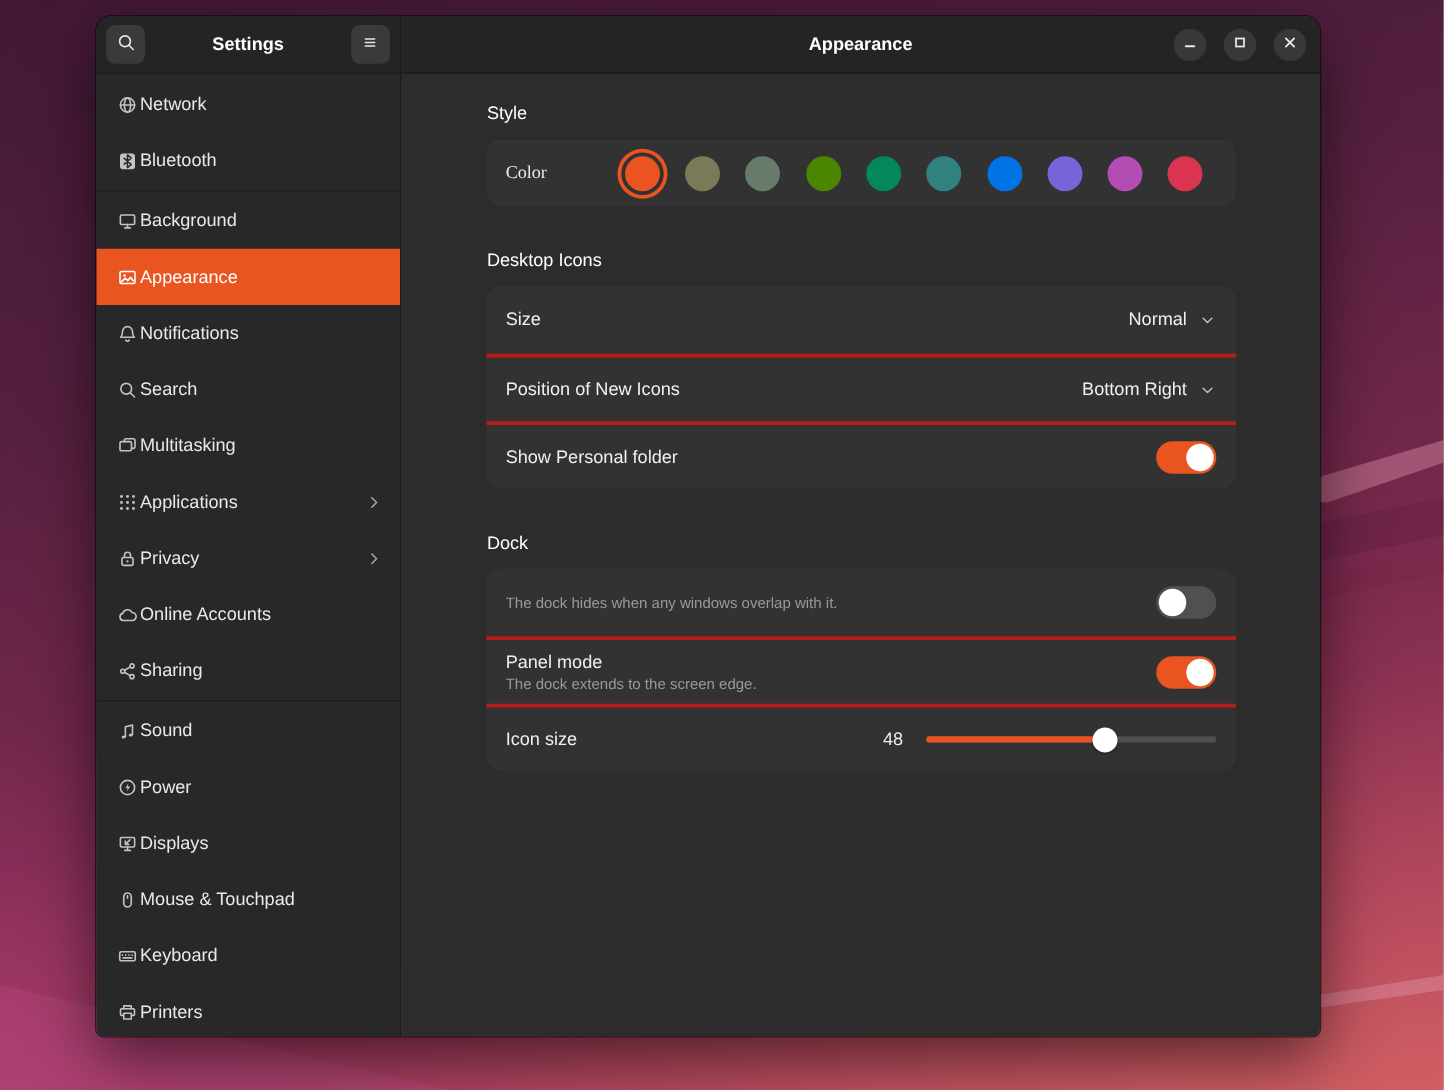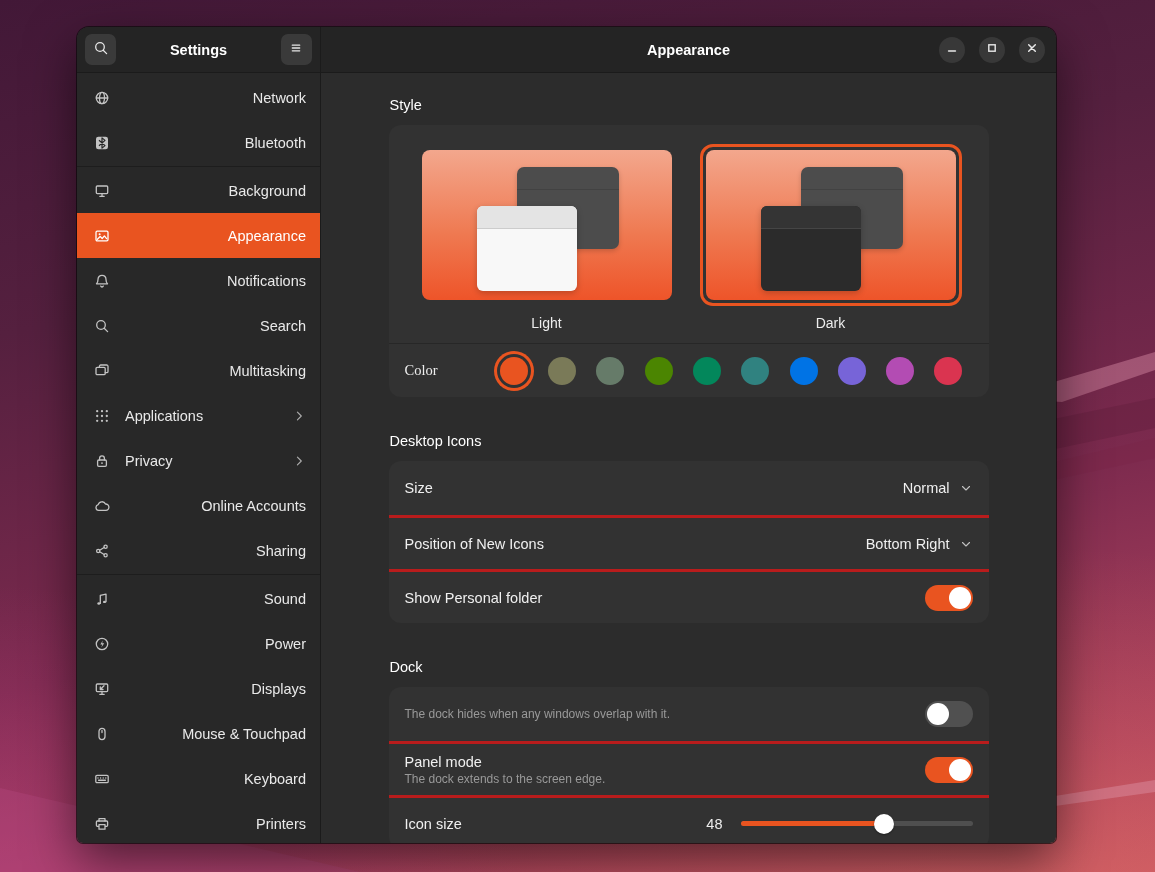--- a/index.html
+++ b/index.html
@@ -9,39 +9,39 @@
   .desktop {
     position:relative; width:1155px; height:872px; overflow:hidden;
     background:
       radial-gradient(120% 90% at 88% 112%, rgba(233,120,96,.40), rgba(233,120,96,0) 55%),
       radial-gradient(95% 75% at -6% 108%, rgba(187,62,133,.55), rgba(187,62,133,0) 55%),
       linear-gradient(168deg, #421837 0%, #55203f 30%, #7c2a4e 62%, #b0435e 88%, #c65464 100%);
   }
   .wp-shapes { position:absolute; inset:0; width:100%; height:100%; }
 
   .window {
-    position:absolute; left:77px; top:27px; width:979px; height:816px;
+    position:absolute; left:77px; top:13px; width:979px; height:816px;
     border-radius:12px 12px 6px 6px; overflow:hidden; display:flex;
     box-shadow:0 18px 50px rgba(0,0,0,.55), 0 0 0 1px rgba(10,10,10,.65);
     color:#eaeaea; font-size:14.5px;
   }
 
   
   .sidebar { width:244px; background:#282828; border-right:1px solid #1b1b1b; display:flex; flex-direction:column; }
   .sidebar-header {
     height:46px; flex:none; background:#242424; border-bottom:1px solid #1b1b1b;
     display:flex; align-items:center; justify-content:space-between; padding:0 8px;
   }
   .icon-btn {
     width:31px; height:31px; border:none; border-radius:7px; background:#3a3a3a;
     color:#e6e6e6; display:flex; align-items:center; justify-content:center; cursor:pointer;
   }
   .sidebar-title { font-weight:bold; font-size:14.5px; color:#ffffff; }
   .side-list { flex:1; padding-top:2px; overflow:hidden; }
-  .side-item { height:45px; display:flex; align-items:center; gap:13px; padding:0 14px 0 17px; color:#e9e9e9; cursor:pointer;justify-content:space-between; }
+  .side-item { height:45px; display:flex; align-items:center; padding:0 14px 0 17px; color:#e9e9e9; cursor:pointer; }
   .side-item .icon { width:18px; height:16px; display:flex; align-items:center; color:#c3c3c3; flex:none; }
   .side-item.selected { background:#E95420; color:#ffffff; }
   .side-item.selected .icon { color:#ffffff; }
   .side-label { white-space:nowrap; }
   .chev { margin-left:auto; color:#adadad; display:flex; }
   .chev svg { width:14px; height:14px; }
   .side-divider { height:1px; background:#1d1d1d; margin:1px 0; }
 
   
   .main { flex:1; background:#2c2c2c; display:flex; flex-direction:column; min-width:0; }
@@ -341,44 +341,20 @@
                 </svg></span>
             </button>
           </div>
       </header>
 
       <div class="content">
         <div class="col">
 
           <h3 class="section-heading">Style</h3>
           <div class="card">
-            <div class="themes-row">
-                <div class="theme">
-                  <div class="thumb-wrap">
-      <div class="thumb">
-        <div class="mini back"></div>
-        <div class="mini front light">
-                        <div class="mini-head"></div>
-                      </div>
-      </div>
-                  </div>
-                  <div class="theme-label">Light</div>
-                </div>
-                <div class="theme selected">
-                  <div class="thumb-wrap">
-      <div class="thumb">
-        <div class="mini back"></div>
-        <div class="mini front dark">
-                        <div class="mini-head"></div>
-                      </div>
-      </div>
-                  </div>
-                  <div class="theme-label">Dark</div>
-                </div>
-              </div>
             <div class="color-row">
               <span class="color-label">Color</span>
               <div class="swatches">
                   <div class="swatch selected" style="background: rgb(233, 84, 32);"></div>
                   <div class="swatch" style="background: rgb(122, 122, 88);"></div>
                   <div class="swatch" style="background: rgb(102, 123, 105);"></div>
                   <div class="swatch" style="background: rgb(75, 133, 1);"></div>
                   <div class="swatch" style="background: rgb(3, 135, 91);"></div>
                   <div class="swatch" style="background: rgb(48, 130, 128);"></div>
                   <div class="swatch" style="background: rgb(0, 115, 229);"></div>

